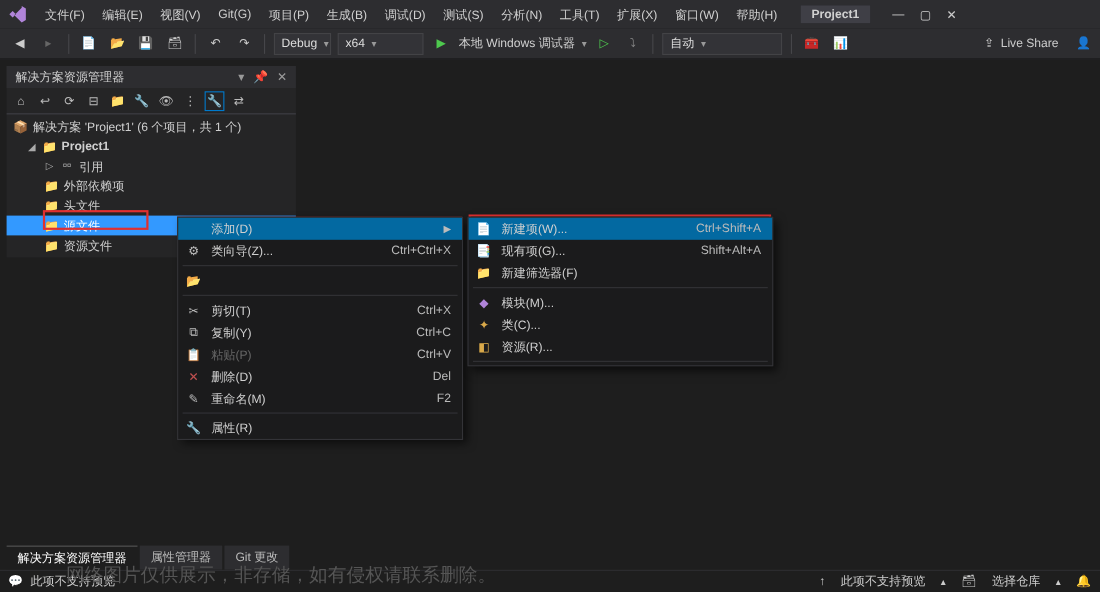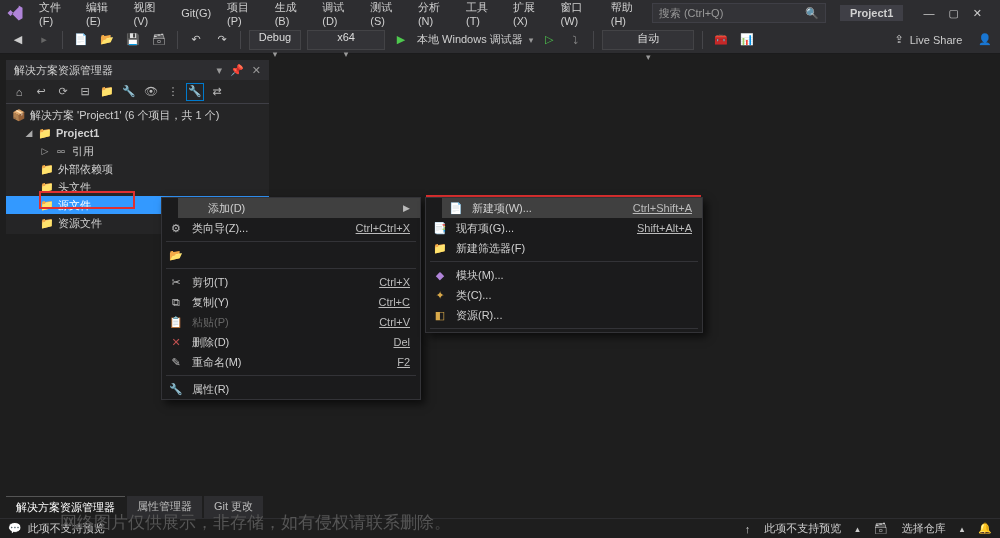--- a/index.html
+++ b/index.html
@@ -36,21 +36,21 @@
     
     .toolbar {
       height: 28px; background: #2d2d30;
       display: flex; align-items: center; padding: 0 8px; gap: 6px;
       border-bottom: 1px solid #1b1b1c;
     }
     .tbtn { width: 20px; height: 20px; display:flex; align-items:center; justify-content:center; color:#ccc; }
     .tsep { width:1px; height:18px; background:#46464a; margin:0 2px;}
     .dropdown {
       height: 20px; background: #333337; border:1px solid #434346;
-      display:flex; align-items:center; padding:0 6px; color:#ddd; gap:6px;flex-direction:column;
+      display:flex; align-items:center; padding:0 6px; color:#ddd; gap:6px;
     }
     .dropdown .arr { font-size:9px; color:#999; }
     .play { color:#4ec94e; }
     .liveshare { margin-left:auto; display:flex; align-items:center; gap:6px; color:#ccc; }
 
     
     .sln-panel {
       position:absolute; left:6px; top:60px; width:263px;
       background:#252526;
     }
@@ -70,22 +70,22 @@
     .bold { font-weight:bold; }
     .red-box { position:absolute; border:2px solid #e03030; pointer-events:none; }
 
     
     .ctx {
       position:absolute; background:#1b1b1c; border:1px solid #333337;
       box-shadow: 4px 4px 8px rgba(0,0,0,.6);
     }
     .ctx-row { height:20px; display:flex; align-items:center; padding:0 10px 0 30px; position:relative; }
     .ctx-row .cicon { position:absolute; left:6px; width:16px; text-align:center; color:#bbb;}
-    .ctx-row.hi { background:#404040;margin-left:16px; }
-    .ctx-row .shortcut { margin-left:auto; color:#bbb;text-decoration:underline; }
+    .ctx-row.hi { background:#0369a1; }
+    .ctx-row .shortcut { margin-left:auto; color:#bbb; }
     .ctx-row .subarr { margin-left:auto; color:#bbb; font-size:9px;}
     .ctx-sep { height:1px; background:#333337; margin:3px 4px; }
     .ctx-row.disabled { color:#666; }
 
     
     .bottom-tabs { position:absolute; left:6px; bottom:20px; display:flex; gap:2px;}
     .btab { padding:3px 10px; background:#2d2d30; color:#bbb; font-size:11px;}
     .btab.active { background:#1e1e1e; color:#fff; border-top:1px solid #555;}
     .statusbar { position:absolute; left:0; right:0; bottom:0; height:20px; background:#1e1e1e; border-top:1px solid #2d2d30; display:flex; align-items:center; padding:0 8px; color:#ccc;}
     .statusbar .right { margin-left:auto; display:flex; gap:14px; align-items:center;}
@@ -108,24 +108,20 @@
   <div class="menu-item">Git(G)</div>
   <div class="menu-item">项目(P)</div>
   <div class="menu-item">生成(B)</div>
   <div class="menu-item">调试(D)</div>
   <div class="menu-item">测试(S)</div>
   <div class="menu-item">分析(N)</div>
   <div class="menu-item">工具(T)</div>
   <div class="menu-item">扩展(X)</div>
   <div class="menu-item">窗口(W)</div>
   <div class="menu-item">帮助(H)</div>
-  <div class="search-box">
-    <span>搜索 (Ctrl+Q)</span>
-    <span class="sicon">🔍</span>
-  </div>
   <div class="proj-title">Project1</div>
   <div class="win-btns">
     <span>—</span>
     <span>▢</span>
     <span>✕</span>
   </div>
 </div>
 
 <div class="toolbar">
   <div class="tbtn">◀</div>
@@ -146,21 +142,21 @@
   <div class="dropdown" style="width:78px">
       <span>x64</span>
       <span class="arr">▾</span>
     </div>
   <div class="tbtn play">▶</div>
   <span>本地 Windows 调试器</span>
     <span class="arr" style="color:#999;font-size:9px"> ▾</span>
   <div class="tbtn play">▷</div>
   <div class="tbtn" style="color:#888">⤵</div>
   <div class="tsep"></div>
-  <div class="dropdown" style="width:92px">
+  <div class="dropdown" style="width:109px">
       <span>自动</span>
       <span class="arr">▾</span>
     </div>
   <div class="tsep"></div>
   <div class="tbtn">🧰</div>
   <div class="tbtn">📊</div>
   <div class="liveshare">
     <span>⇪</span>
     <span>Live Share</span>
     <span style="margin-left:10px">👤</span>

